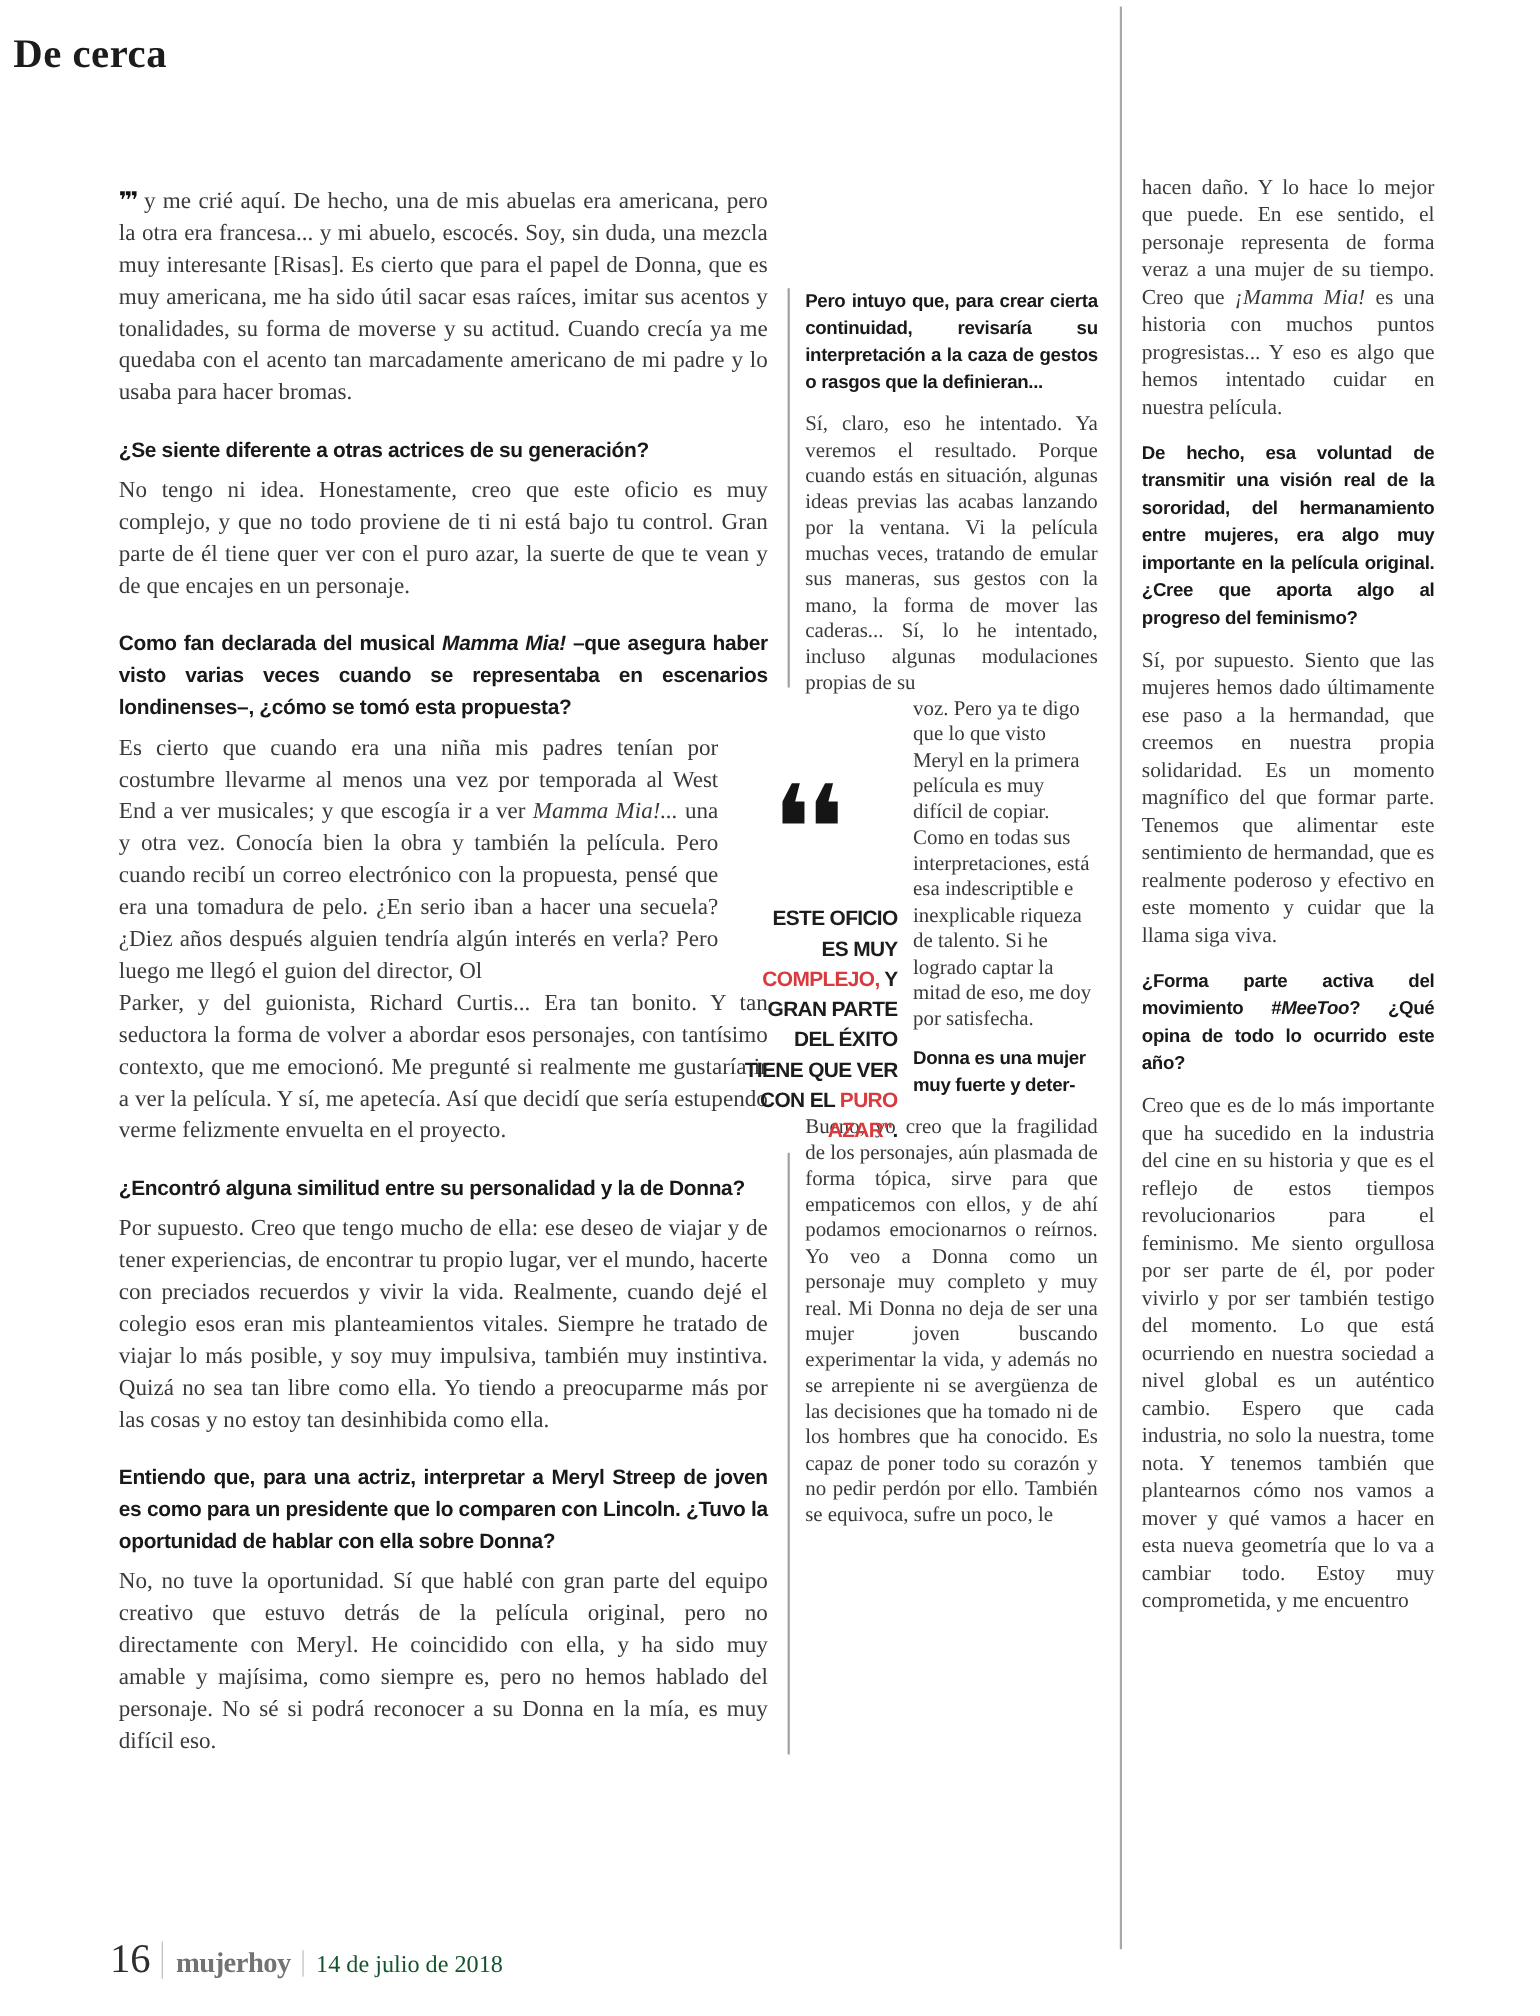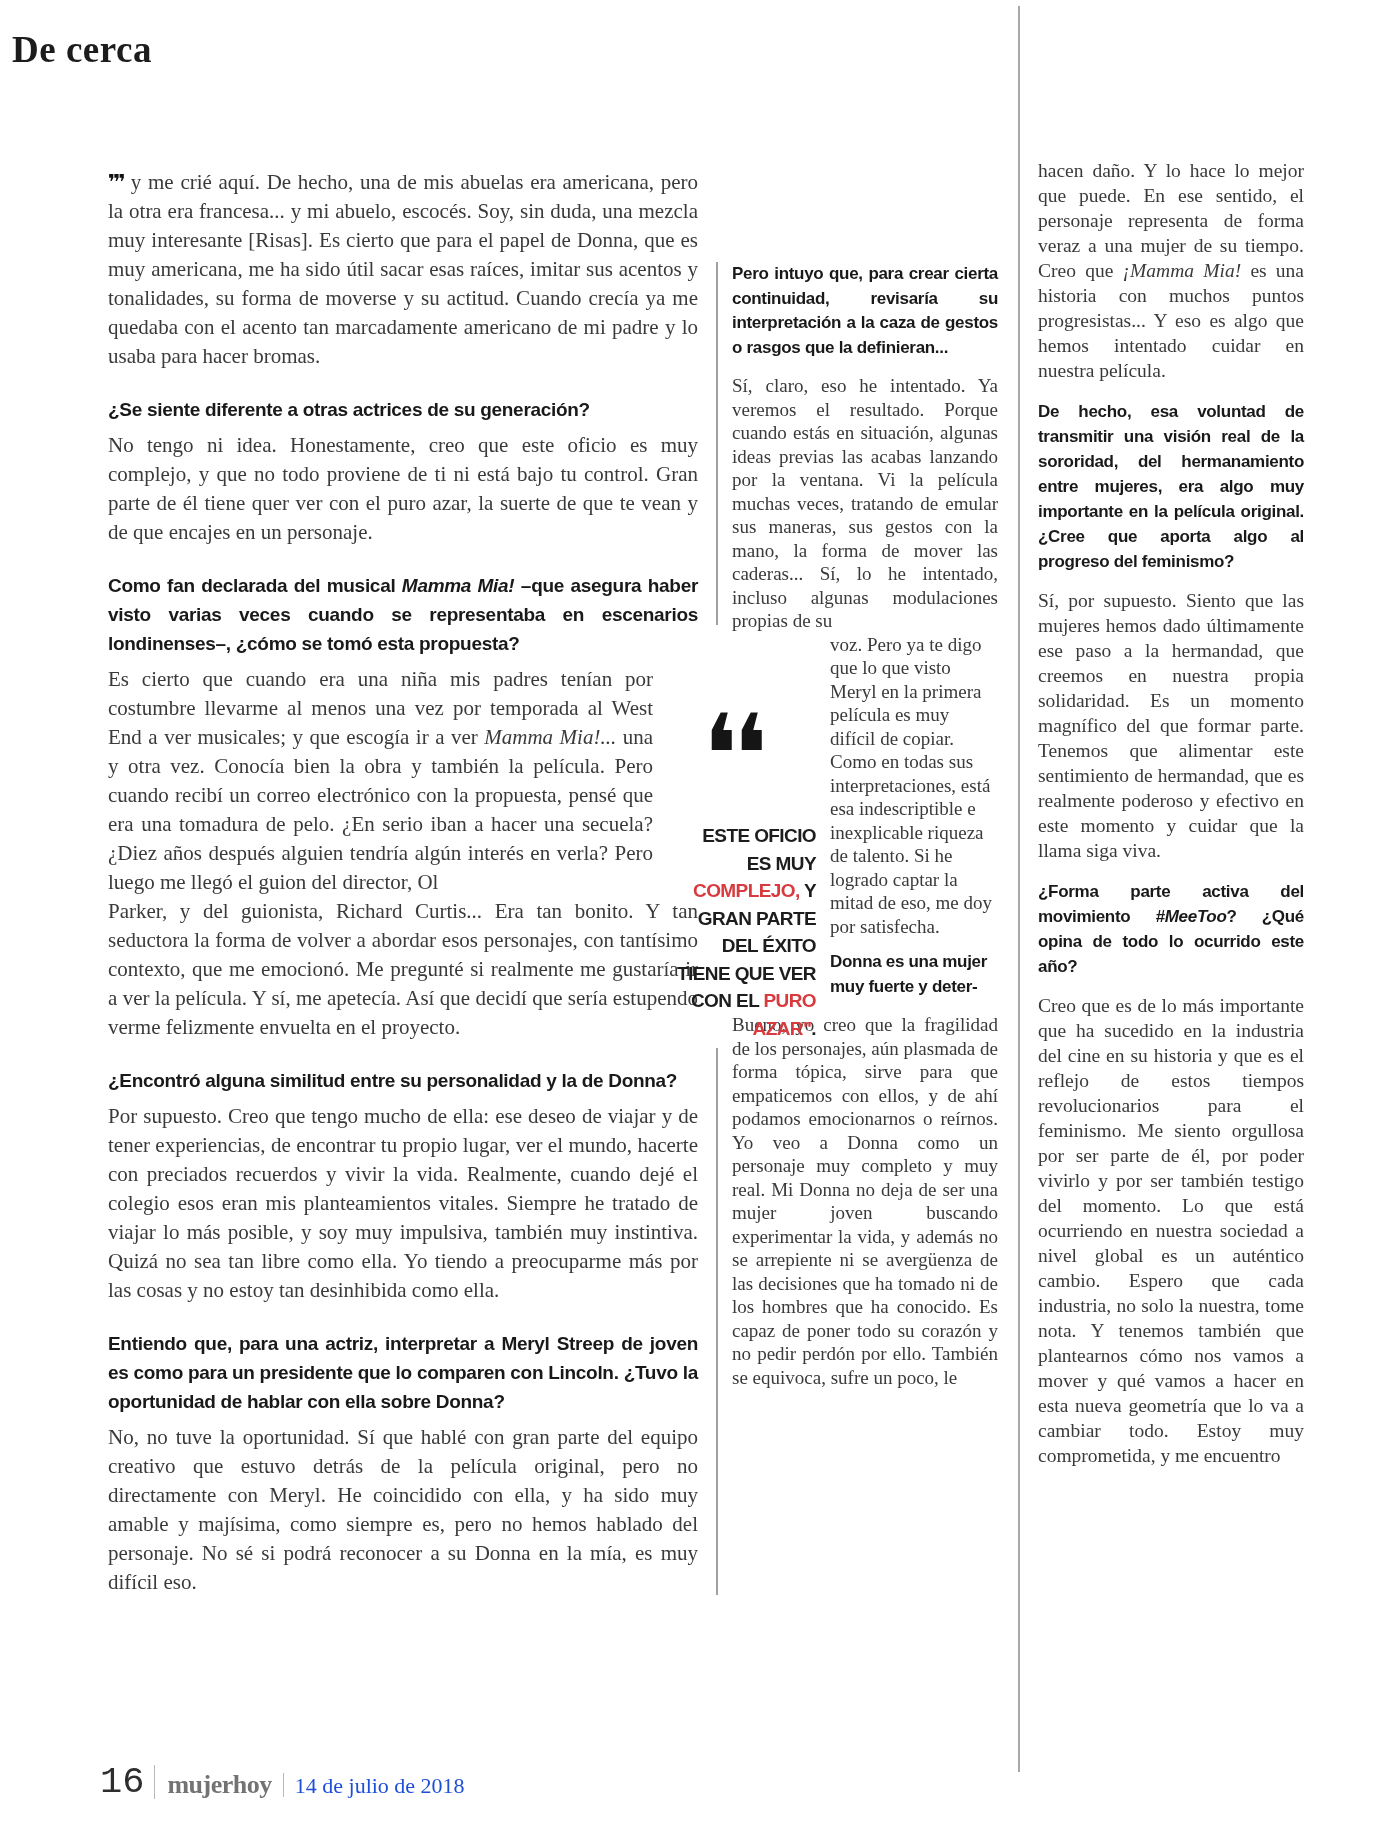--- a/index.html
+++ b/index.html
@@ -49,28 +49,28 @@
   .pq-glyph{display:block;font-family:"DejaVu Sans", sans-serif;color:#151515;
             font-size:112px;line-height:0.78;height:88px;overflow:hidden;
             text-align:center;letter-spacing:-6px;}
   .pq-lines{margin-top:22px;font-family:"Liberation Sans", sans-serif;font-weight:bold;
             font-size:19px;line-height:27.5px;letter-spacing:-0.6px;color:#1d1d1d;}
   .pq-lines .red{color:#d93a3e;margin-top:12px;}
 
   
   .footer{position:absolute;left:100px;top:1750px;height:50px;display:flex;
           align-items:flex-end;}
-  .f-num{font-family:Liberation Mono, monospace;font-size:37px;line-height:36px;
+  .f-num{font-family:Liberation Serif, serif;font-size:37px;line-height:36px;
          color:#2e2e2e;}
   .f-bar1{width:1px;height:34px;background:#b9b9b9;margin:0 12px 1px 10px;}
   .f-logo{font-family:"Liberation Serif", serif;font-weight:bold;font-size:26px;
           line-height:26px;color:#737373;letter-spacing:-0.5px;margin-bottom:2px;}
   .f-bar2{width:1px;height:24px;background:#b9b9b9;margin:0 11px 3px 11px;}
   .f-date{font-family:"Liberation Serif", serif;font-size:22px;line-height:22px;
-          color:#1d4ed8;margin-bottom:3px;}
+          color:#14532d;margin-bottom:3px;}
 </style>
 </head>
 <body>
 
 <div class="page">
 
   <div class="header">
     <h1>De cerca</h1>
   </div>
 

